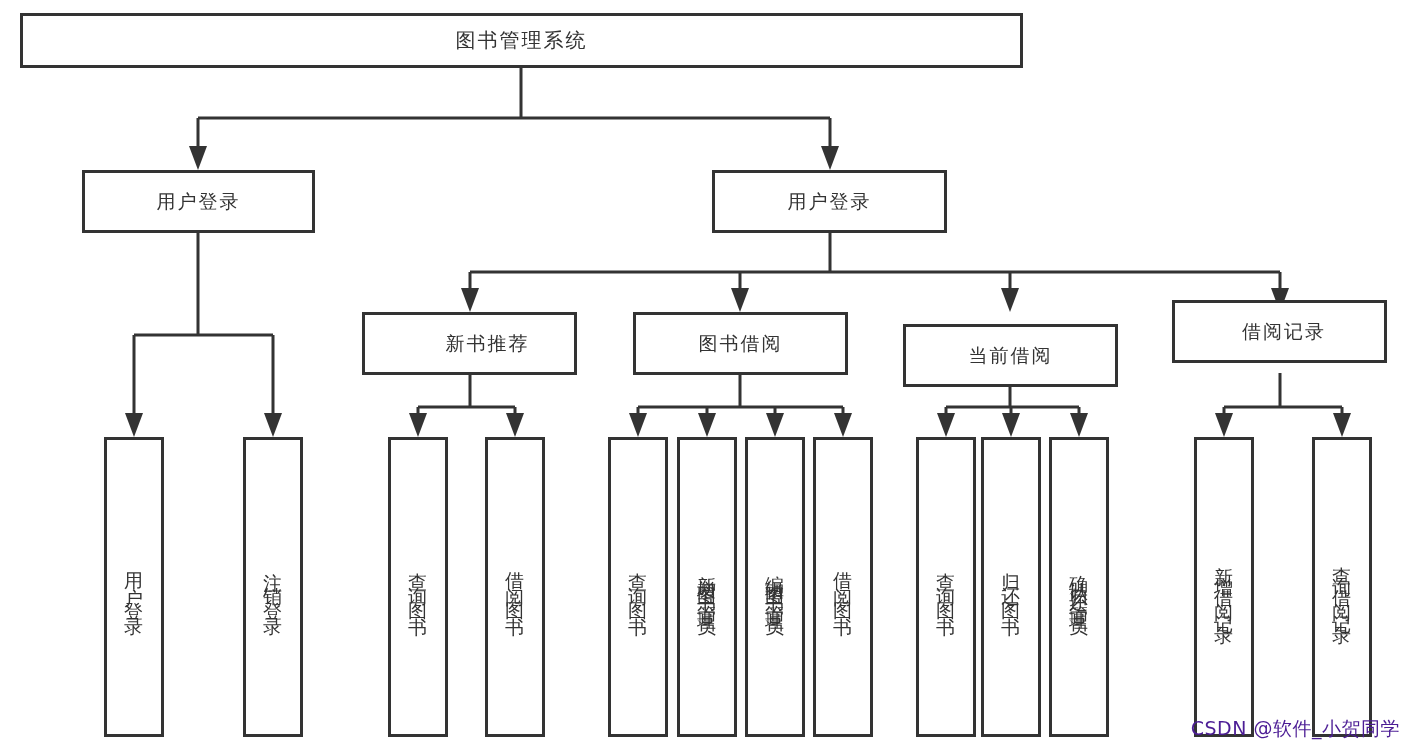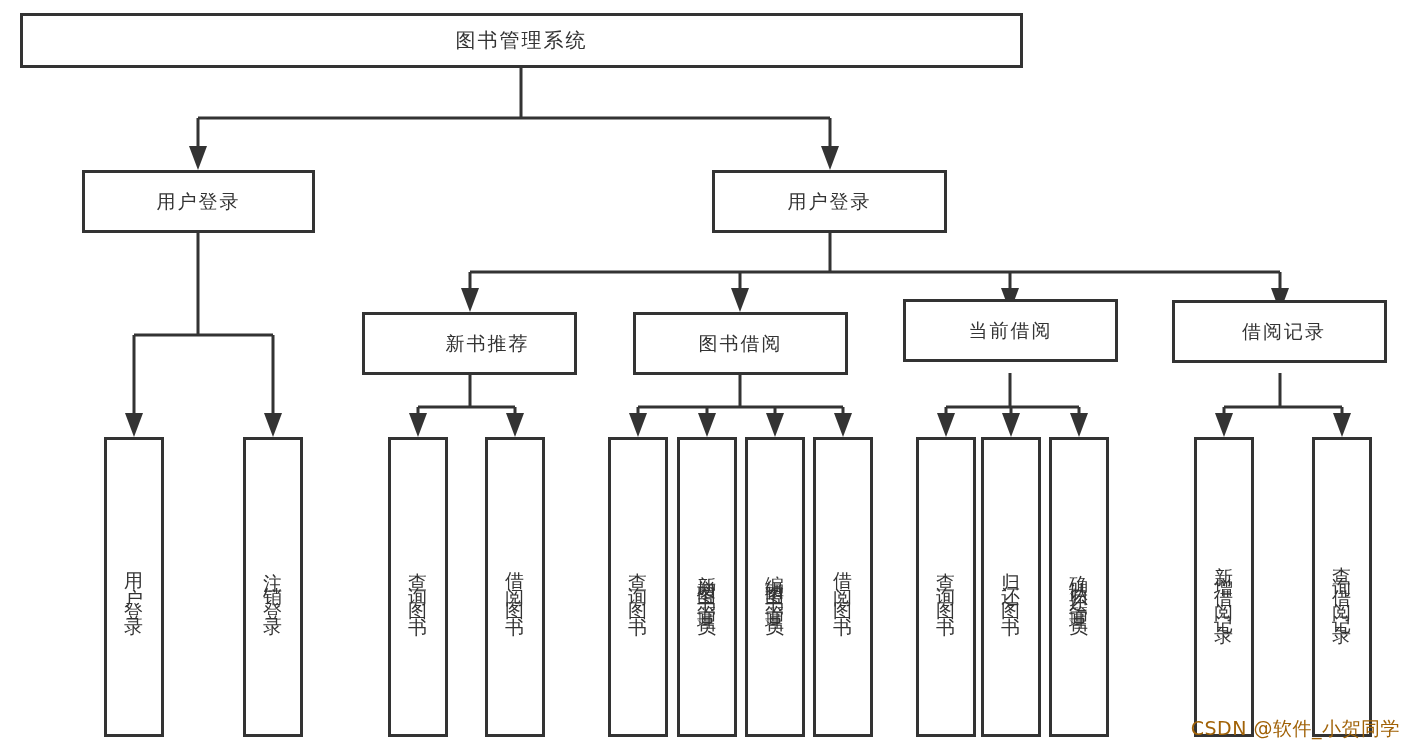--- a/index.html
+++ b/index.html
@@ -22,21 +22,21 @@
     display:flex;align-items:center;justify-content:center;overflow:hidden;
   }
   .leaf span{
     writing-mode:vertical-rl;text-orientation:mixed;
     font-size:19px;letter-spacing:15px;line-height:1;white-space:nowrap;
   }
   .leaf.mid span{letter-spacing:12px;}
   .leaf.tight span{letter-spacing:6px;}
   .watermark{
     position:absolute;right:5px;top:716px;z-index:5;
-    font-size:19px;color:#a16207;letter-spacing:0.5px;white-space:nowrap;
+    font-size:19px;color:#4c1d95;letter-spacing:0.5px;white-space:nowrap;
   }
 </style>
 </head>
 <body>
 
 <div id="canvas">
 
   <svg class="connectors" width="1405" height="747" viewBox="0 0 1405 747">
     <g stroke="#333333" stroke-width="3" fill="none">
 
@@ -77,21 +77,21 @@
     </g>
   </svg>
 
   <div class="node root" style="left:20px;top:13px;width:1003px;height:55px;">图书管理系统</div>
 
   <div class="node" style="left:82px;top:170px;width:233px;height:63px;">用户登录</div>
   <div class="node" style="left:712px;top:170px;width:235px;height:63px;">用户登录</div>
 
   <div class="node" style="left:362px;top:312px;width:215px;height:63px;padding-left:36px;">新书推荐</div>
   <div class="node" style="left:633px;top:312px;width:215px;height:63px;">图书借阅</div>
-  <div class="node" style="left:903px;top:299px;width:215px;height:63px;">当前借阅</div>
+  <div class="node" style="left:903px;top:324px;width:215px;height:63px;">当前借阅</div>
   <div class="node" style="left:1172px;top:300px;width:215px;height:63px;padding-left:9px;">借阅记录</div>
 
   <div class="leaf" style="left:104px;">
     <span>用户登录</span>
   </div>
   <div class="leaf" style="left:243px;">
     <span>注销登录</span>
   </div>
 
   <div class="leaf" style="left:388px;">

